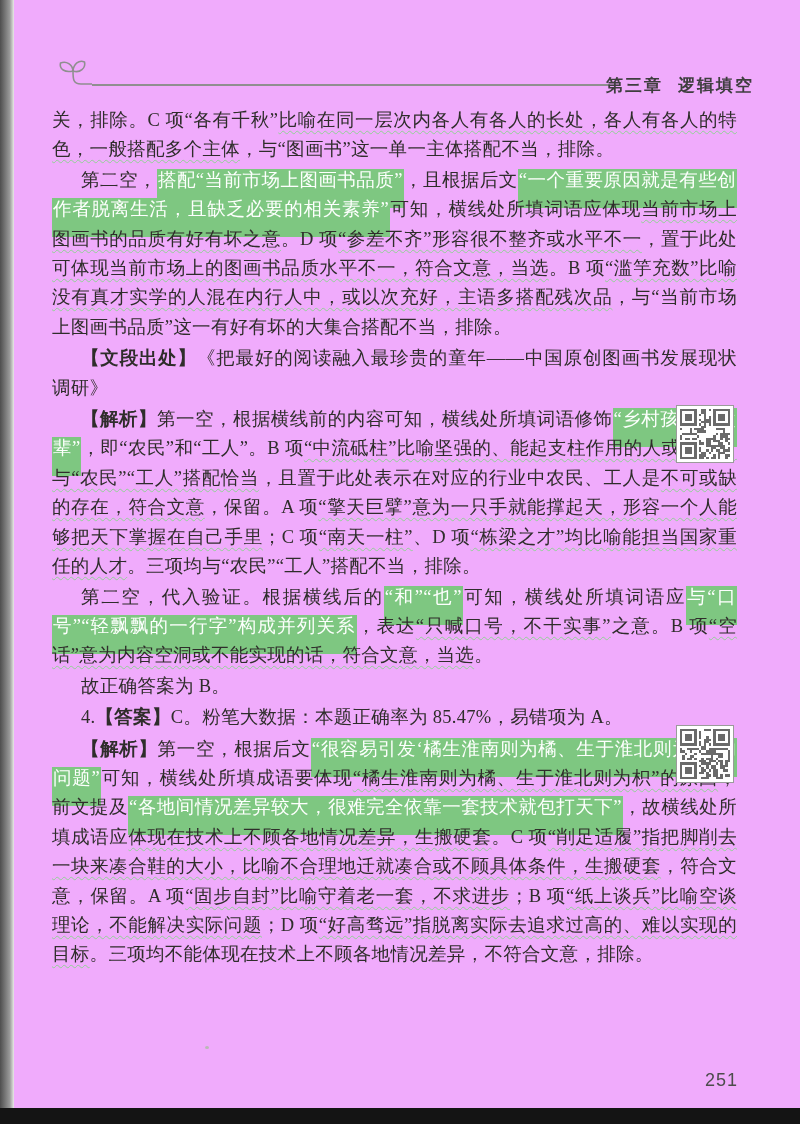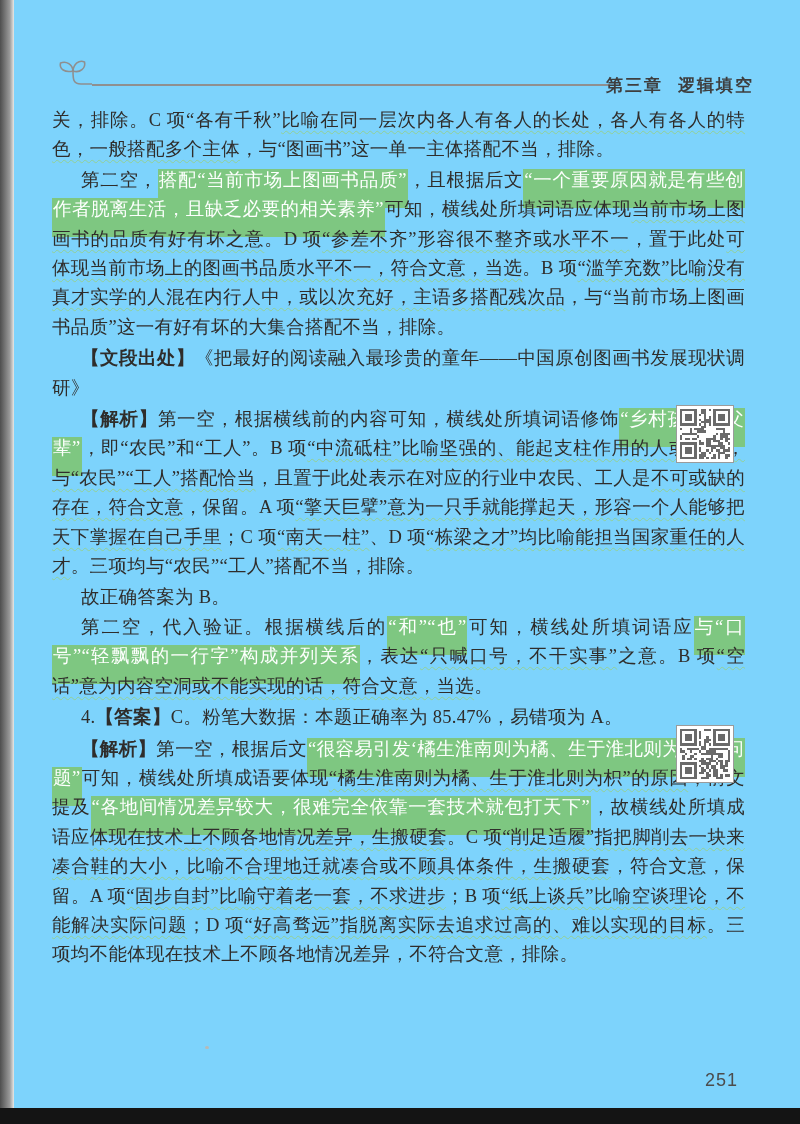--- a/index.html
+++ b/index.html
@@ -1,34 +1,34 @@
 <!DOCTYPE html>
 <html style="--hl: #7ec781; --hlink: #fdfffd; --ul: #92d096; --line: #8f8f8f; --qr: #6a6a6a; --ink: #2f2d2b;"><head>
 <meta charset="utf-8">
 <style>
   html,body{margin:0;padding:0;}
   body{width:800px;height:1124px;background:#e9e9e9;font-family:"Liberation Serif","DejaVu Serif",serif;}
-  .page{position:relative;width:800px;height:1124px;background:#7dd3fc;overflow:hidden;}
+  .page{position:relative;width:800px;height:1124px;background:#f0abfc;overflow:hidden;}
 
   
   .edge-left{position:absolute;left:0;top:0;width:14px;height:1124px;
     background:linear-gradient(90deg,#4e4e4e 0%,#6f6f6f 30%,#9a9a9a 70%,#e8e8e6 100%);}
   .edge-bottom{position:absolute;left:0;bottom:0;width:800px;height:16px;background:#141414;}
 
   
   .hdr-icon{position:absolute;left:54px;top:54px;width:38px;height:36px;}
   .hdr-icon path{fill:none;stroke:var(--line);stroke-width:1.6;stroke-linecap:round;}
   .hdr-rule{position:absolute;left:92px;top:84px;width:518px;border-top:2px solid var(--line);}
   .hdr-label{position:absolute;right:46px;top:74px;font-family:"Liberation Sans","DejaVu Sans",sans-serif;
     font-weight:700;font-size:17px;color:#3e3e3e;letter-spacing:2px;}
   .hdr-label .sp{display:inline-block;width:15px;}
 
   
   .text-block{position:absolute;left:52px;top:106px;width:697px;color:var(--ink);}
-  .para{margin:0 4px 1px 0;font-size:18.5px;line-height:29.4px;text-align:justify;letter-spacing:0.3px;}
+  .para{margin:0 12px 1px 0;font-size:18.5px;line-height:29.4px;text-align:justify;letter-spacing:0.3px;}
   .para.indent{text-indent:29px;}
   .seg-n{}
   .seg-b{font-family:"Liberation Sans","DejaVu Sans",sans-serif;font-weight:700;}
   .seg-hl{background:var(--hl);color:var(--hlink);padding:1px 1px 18px;box-decoration-break:clone;-webkit-box-decoration-break:clone;}
   .seg-w{text-decoration-line:underline;text-decoration-style:wavy;text-decoration-color:var(--ul);
     text-decoration-thickness:1px;text-underline-offset:4px;}
 
   
   .qr-box{position:absolute;width:50px;height:50px;background:#fff;border:1px solid #9b9b9b;padding:3px;}
   .qr-box svg{display:block;width:100%;height:100%;shape-rendering:crispEdges;fill:var(--qr);}
@@ -54,22 +54,22 @@
   <div class="hdr-rule"></div>
   <div class="hdr-label">
     <span>第三章</span><span class="sp"></span><span>逻辑填空</span>
   </div>
 
   <div class="text-block">
       <p class="para"><span class="seg-n">关，排除。C 项“各有千秋”</span><span class="seg-w">比喻在同一层次内各人有各人的长处，各人有各人的特色，一般搭配多个主体</span><span class="seg-n">，与“图画书”这一单一主体搭配不当，排除。</span></p>
       <p class="para indent"><span class="seg-n">第二空，</span><span class="seg-hl">搭配“当前市场上图画书品质”</span><span class="seg-n">，且根据后文</span><span class="seg-hl">“一个重要原因就是有些创作者脱离生活，且缺乏必要的相关素养”</span><span class="seg-n">可知，横线处所填词语应体现</span><span class="seg-w">当前市场上图画书的品质有好有坏之意</span><span class="seg-n">。D 项</span><span class="seg-w">“参差不齐”形容很不整齐或水平不一</span><span class="seg-n">，置于此处</span><span class="seg-w">可体现当前市场上的图画书品质水平不一，符合文意，当选</span><span class="seg-n">。B 项</span><span class="seg-w">“滥竽充数”比喻没有真才实学的人混在内行人中，或以次充好，主语多搭配残次品</span><span class="seg-n">，与“当前市场上图画书品质”这一有好有坏的大集合搭配不当，排除。</span></p>
       <p class="para indent"><span class="seg-b">【文段出处】</span><span class="seg-n">《把最好的阅读融入最珍贵的童年——中国原创图画书发展现状调研》</span></p>
       <p class="para indent"><span class="seg-b">【解析】</span><span class="seg-n">第一空，根据横线前的内容可知，横线处所填词语修饰</span><span class="seg-hl">“乡村孩子的父辈”</span><span class="seg-n">，即“农民”和“工人”。B 项</span><span class="seg-w">“中流砥柱”比喻坚强的、能起支柱作用的人或集体，与“农民”“工人”搭配恰当</span><span class="seg-n">，且置于此处表示在对应的行业中农民、工人是</span><span class="seg-w">不可或缺的存在，符合文意</span><span class="seg-n">，保留。A 项</span><span class="seg-w">“擎天巨擘”意为一只手就能撑起天，形容一个人能够把天下掌握在自己手里</span><span class="seg-n">；C 项</span><span class="seg-w">“南天一柱”</span><span class="seg-n">、D 项</span><span class="seg-w">“栋梁之才”均比喻能担当国家重任的人才</span><span class="seg-n">。三项均与“农民”“工人”搭配不当，排除。</span></p>
+      <p class="para indent"><span class="seg-n">第二空，代入验证。根据横线后的</span><span class="seg-hl">“和”“也”</span><span class="seg-n">可知，横线处所填词语应</span><span class="seg-hl">与“口号”“轻飘飘的一行字”构成并列关系</span><span class="seg-n">，表达</span><span class="seg-w">“只喊口号，不干实事”</span><span class="seg-n">之意。B 项</span><span class="seg-w">“空话”意为内容空洞或不能实现的话，符合文意，当选</span><span class="seg-n">。</span></p>
       <p class="para indent"><span class="seg-n">故正确答案为 B。</span></p>
-      <p class="para indent"><span class="seg-n">第二空，代入验证。根据横线后的</span><span class="seg-hl">“和”“也”</span><span class="seg-n">可知，横线处所填词语应</span><span class="seg-hl">与“口号”“轻飘飘的一行字”构成并列关系</span><span class="seg-n">，表达</span><span class="seg-w">“只喊口号，不干实事”</span><span class="seg-n">之意。B 项</span><span class="seg-w">“空话”意为内容空洞或不能实现的话，符合文意，当选</span><span class="seg-n">。</span></p>
       <p class="para indent"><span class="seg-n">4.</span><span class="seg-b">【答案】</span><span class="seg-n">C。粉笔大数据：本题正确率为 85.47%，易错项为 A。</span></p>
       <p class="para indent"><span class="seg-b">【解析】</span><span class="seg-n">第一空，根据后文</span><span class="seg-hl">“很容易引发‘橘生淮南则为橘、生于淮北则为枳’的问题”</span><span class="seg-n">可知，横线处所填成语要体现</span><span class="seg-w">“橘生淮南则为橘、生于淮北则为枳”的原因</span><span class="seg-n">，前文提及</span><span class="seg-hl">“各地间情况差异较大，很难完全依靠一套技术就包打天下”</span><span class="seg-n">，故横线处所填成语应</span><span class="seg-w">体现在技术上不顾各地情况差异，生搬硬套</span><span class="seg-n">。C 项</span><span class="seg-w">“削足适履”指把脚削去一块来凑合鞋的大小，比喻不合理地迁就凑合或不顾具体条件，生搬硬套</span><span class="seg-n">，符合文意，保留。A 项</span><span class="seg-w">“固步自封”比喻守着老一套，不求进步</span><span class="seg-n">；B 项</span><span class="seg-w">“纸上谈兵”比喻空谈理论，不能解决实际问题</span><span class="seg-n">；D 项</span><span class="seg-w">“好高骛远”指脱离实际去追求过高的、难以实现的目标</span><span class="seg-n">。三项均不能体现在技术上不顾各地情况差异，不符合文意，排除。</span></p>
     </div>
 
   <div class="qr-box qr-1">
     <svg viewBox="0 0 21 21" class="qr">
         <rect x="0" y="0" width="1" height="1"></rect>
         <rect x="1" y="0" width="1" height="1"></rect>
         <rect x="2" y="0" width="1" height="1"></rect>
         <rect x="3" y="0" width="1" height="1"></rect>

